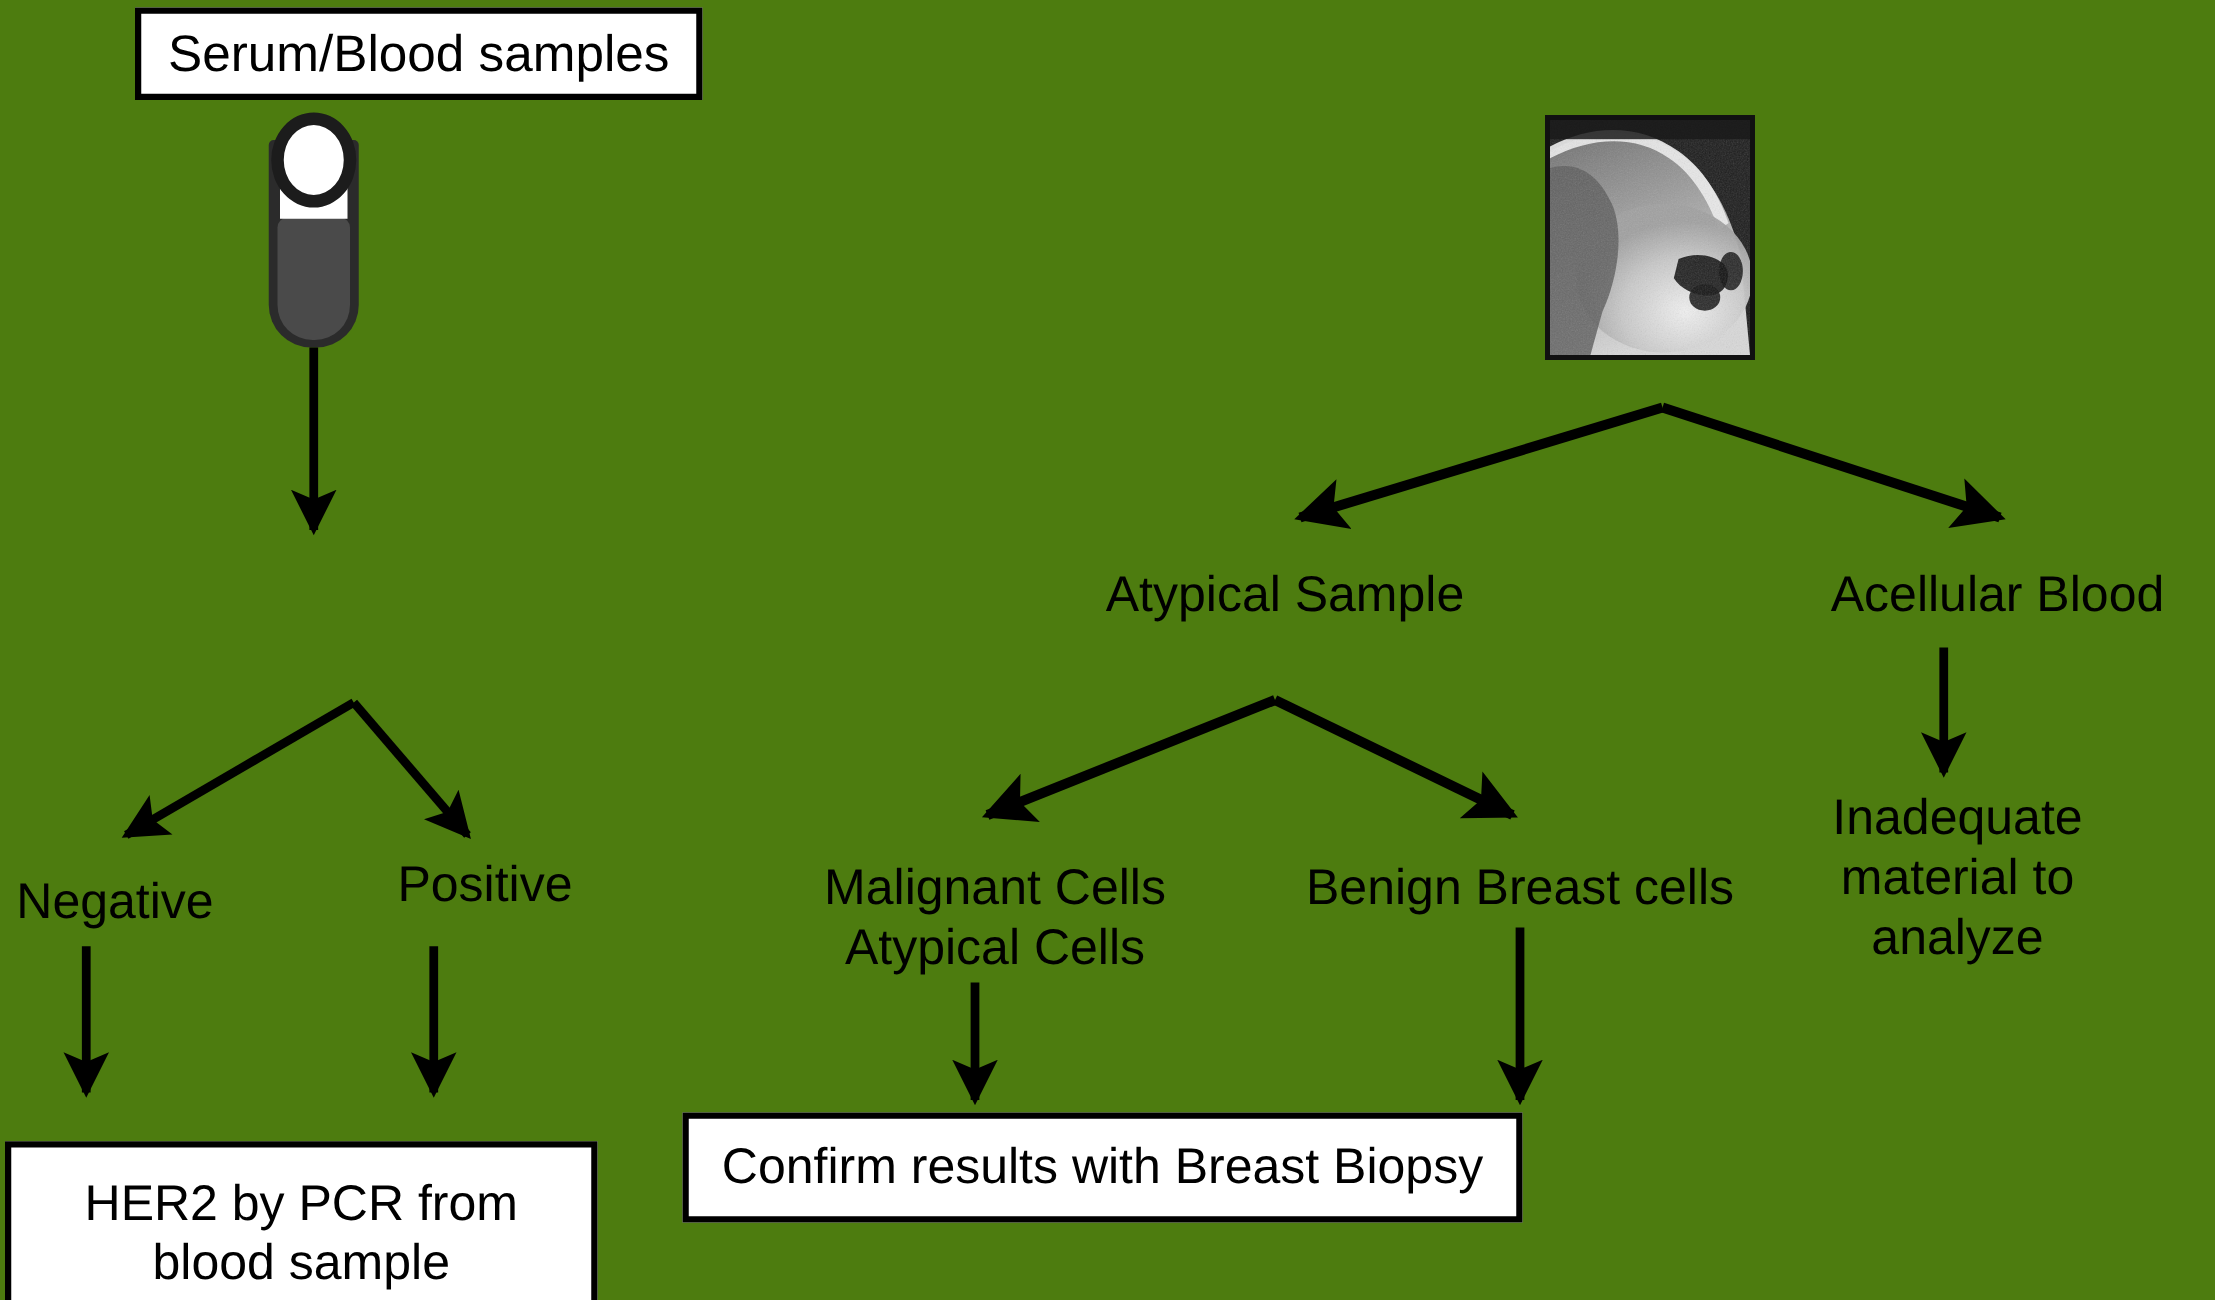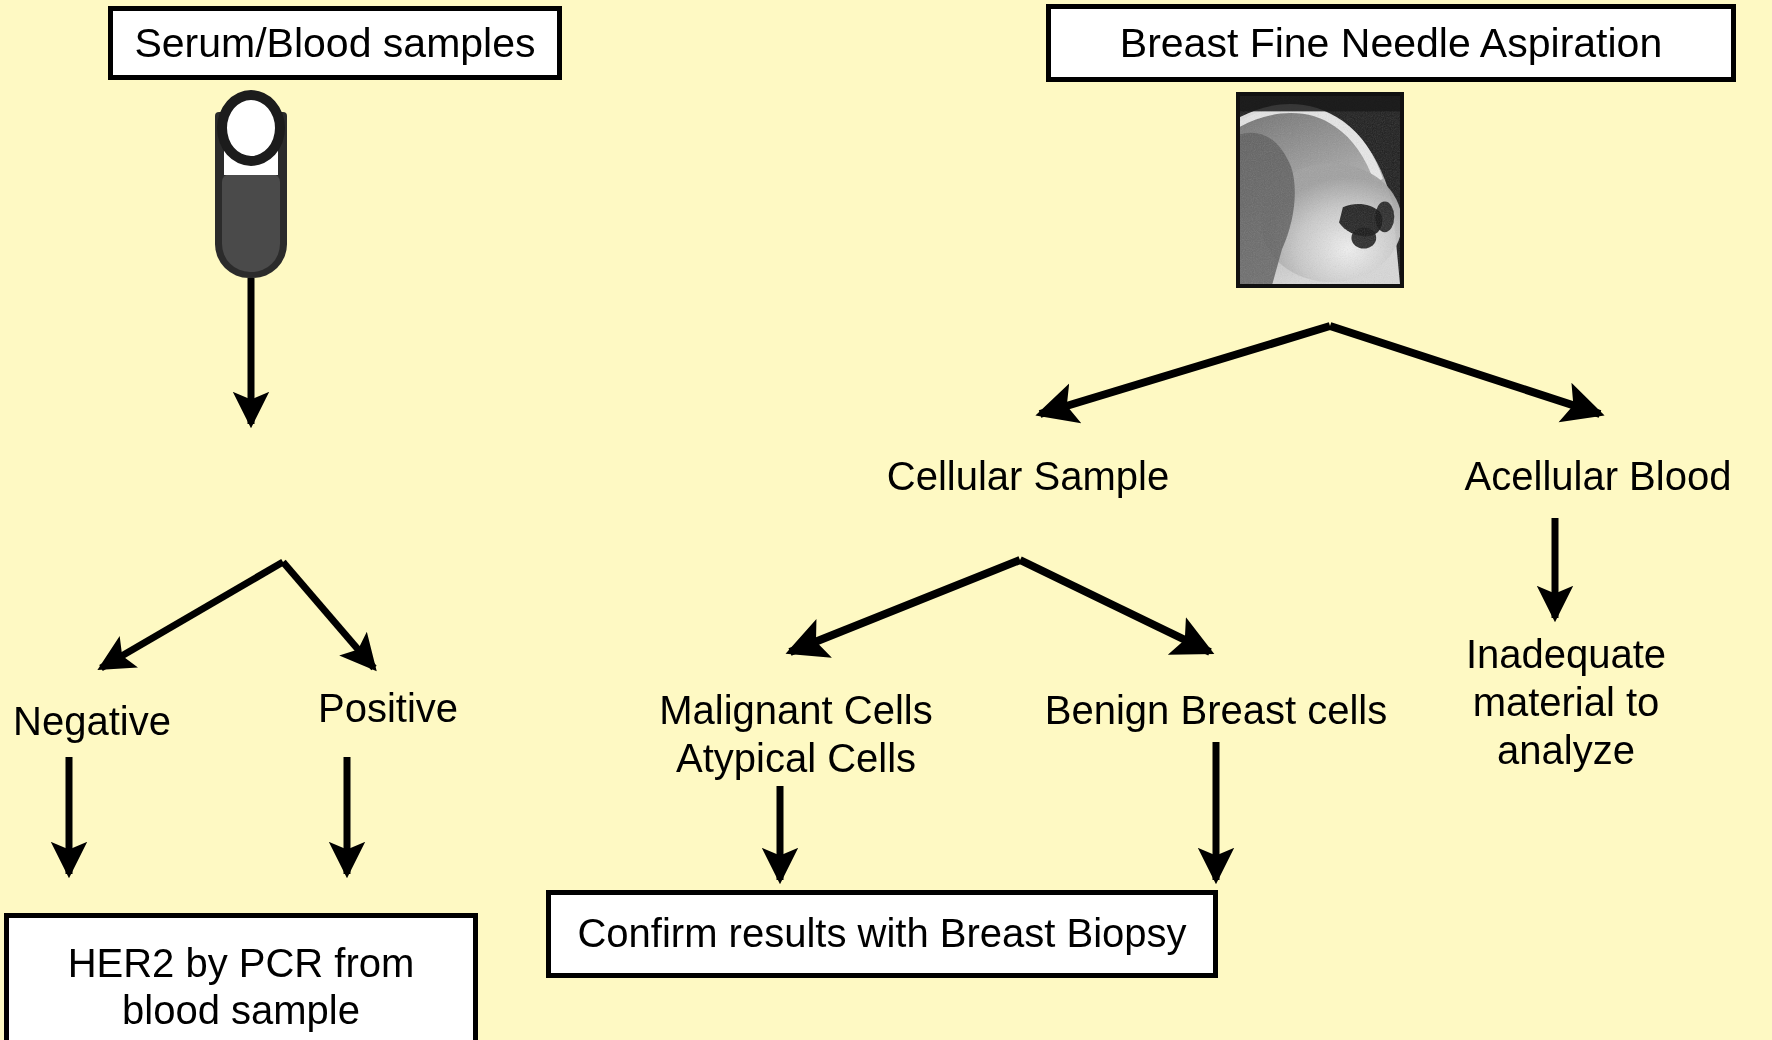--- a/index.html
+++ b/index.html
@@ -5,21 +5,21 @@
 <style>
   html, body {
     margin: 0;
     padding: 0;
     background: #ffffff;
   }
   #canvas {
     position: relative;
     width: 1772px;
     height: 1040px;
-    background: #fef9c3;
+    background: #4d7c0f;
     font-family: "Liberation Sans", sans-serif;
     color: #000000;
     overflow: hidden;
   }
 
   
   .node-box {
     position: absolute;
     box-sizing: border-box;
     border: 5px solid #000000;
@@ -130,23 +130,20 @@
 </style>
 </head>
 <body>
 
 <div id="canvas">
 
   <div class="node-box" id="box-serum">
     <span class="box-text">Serum/Blood samples</span>
   </div>
 
-  <div class="node-box" id="box-fna">
-    <span class="box-text">Breast Fine Needle Aspiration</span>
-  </div>
 
   <div id="testtube">
     <div id="tt-body"></div>
     <div id="tt-fill"></div>
     <div id="tt-gap"></div>
     <div id="tt-rim"></div>
   </div>
 
   <div id="ultrasound">
     <svg id="us-svg" viewBox="0 0 168 196" preserveAspectRatio="none">
@@ -182,21 +179,21 @@
       <rect x="0" y="0" width="168" height="196" filter="url(#usNoise)" opacity="0.55"></rect>
       <rect x="0" y="0" width="168" height="16" fill="#1a1a1a" opacity="0.85"></rect>
     </svg>
   </div>
 
 
   <div class="text-label" id="label-negative">Negative</div>
 
   <div class="text-label" id="label-positive">Positive</div>
 
-  <div class="text-label" id="label-cellular">Cellular Sample</div>
+  <div class="text-label" id="label-cellular">Atypical Sample</div>
 
   <div class="text-label" id="label-acellular">Acellular Blood</div>
 
   <div class="text-label" id="label-benign">Benign Breast cells</div>
 
   <div class="text-label" id="label-malignant">Malignant Cells
 Atypical Cells</div>
 
   <div class="text-label" id="label-inadequate">Inadequate
 material to

